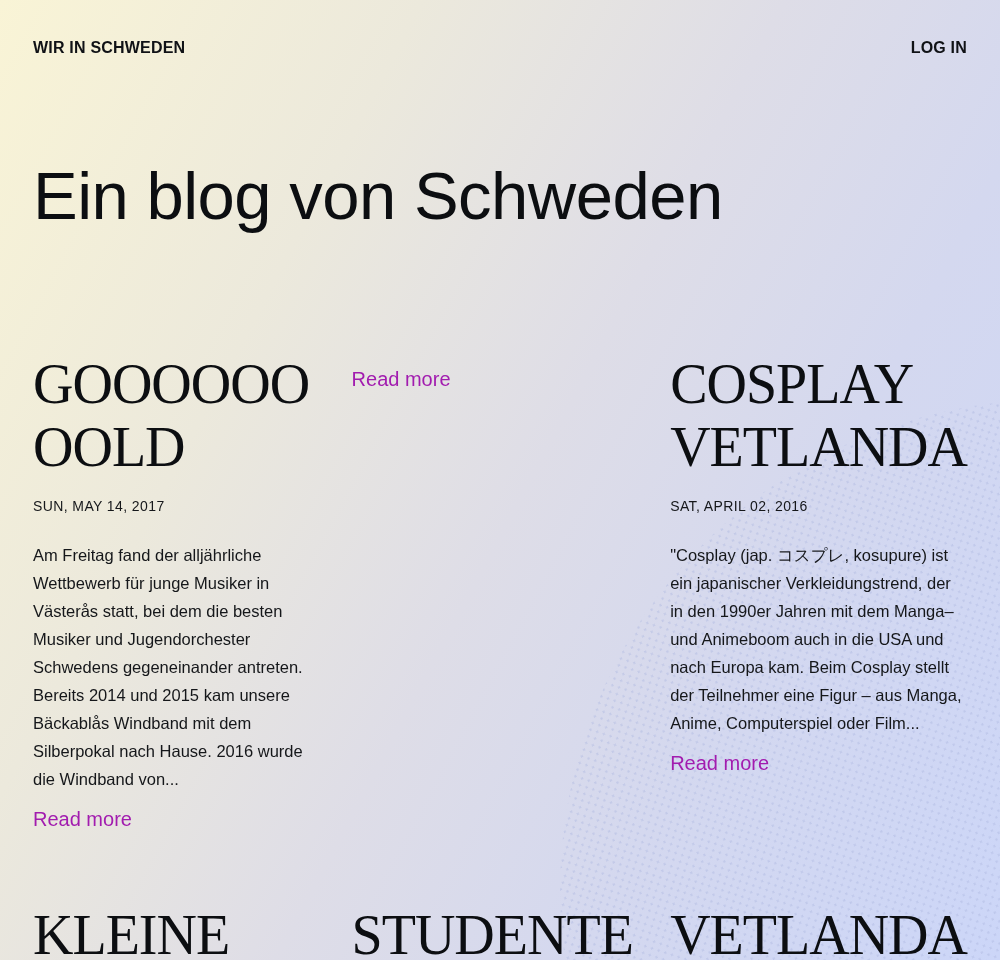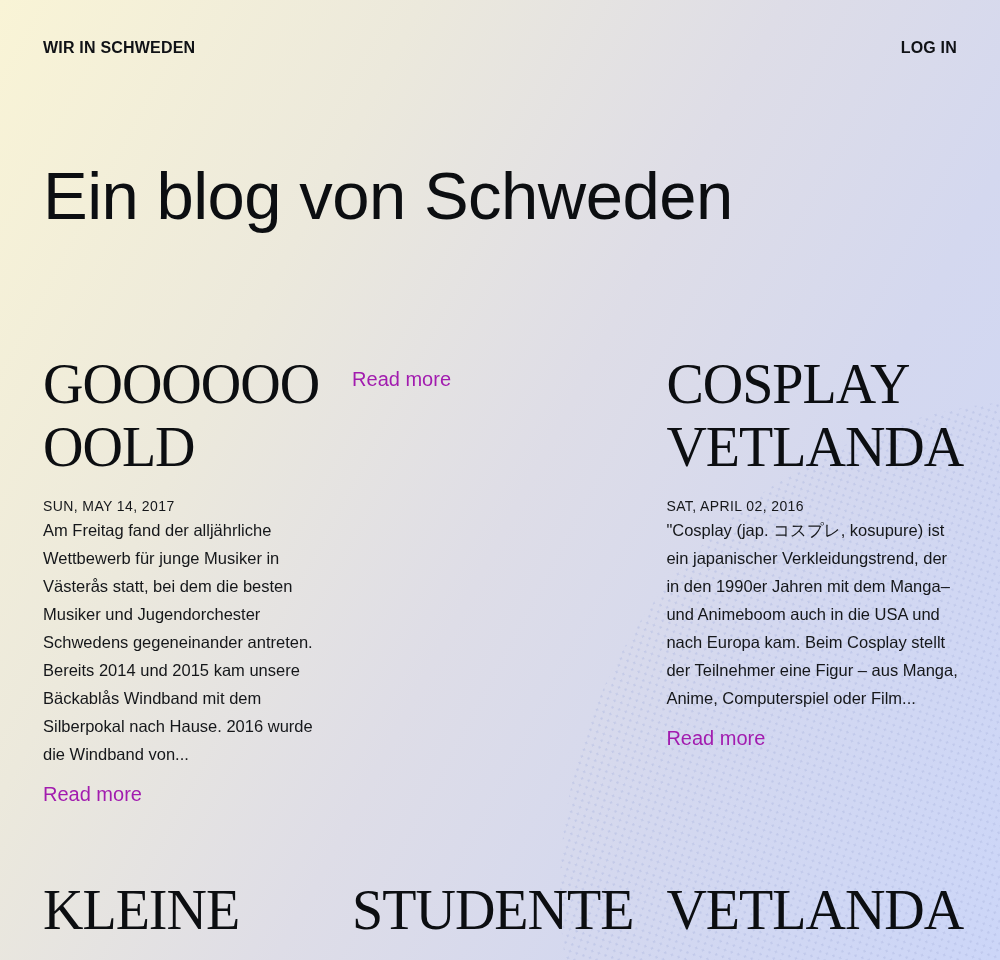--- a/index.html
+++ b/index.html
@@ -26,21 +26,21 @@
     transform: rotate(18deg);
     background-image: radial-gradient(#aeb8e0 1px, transparent 1.2px);
     background-size: 7px 7px;
     opacity: 0.45;
     pointer-events: none;
     z-index: 0;
   }
   .page {
     position: relative;
     z-index: 1;
-    padding: 0 43px;
+    padding: 0 33px;
     height: 960px;
   }
   .topbar {
     display: flex;
     justify-content: space-between;
     align-items: flex-start;
     padding-top: 39px;
     font-size: 16px;
     font-weight: 700;
     letter-spacing: 0.2px;
@@ -72,20 +72,21 @@
     font-family: Liberation Serif, serif;
   }
   .post-date {
     margin-top: 17px;
     font-size: 14px;
     line-height: 20px;
     letter-spacing: 0.4px;
     color: #15171a;
   }
   .post-excerpt {
+    margin-top: 25px;
     font-size: 16.5px;
     line-height: 28px;
     color: #15171a;
   }
   .read-more {
     display: inline-block;
     margin-top: 12px;
     font-size: 20px;
     line-height: 28px;
     color: #a21caf;

